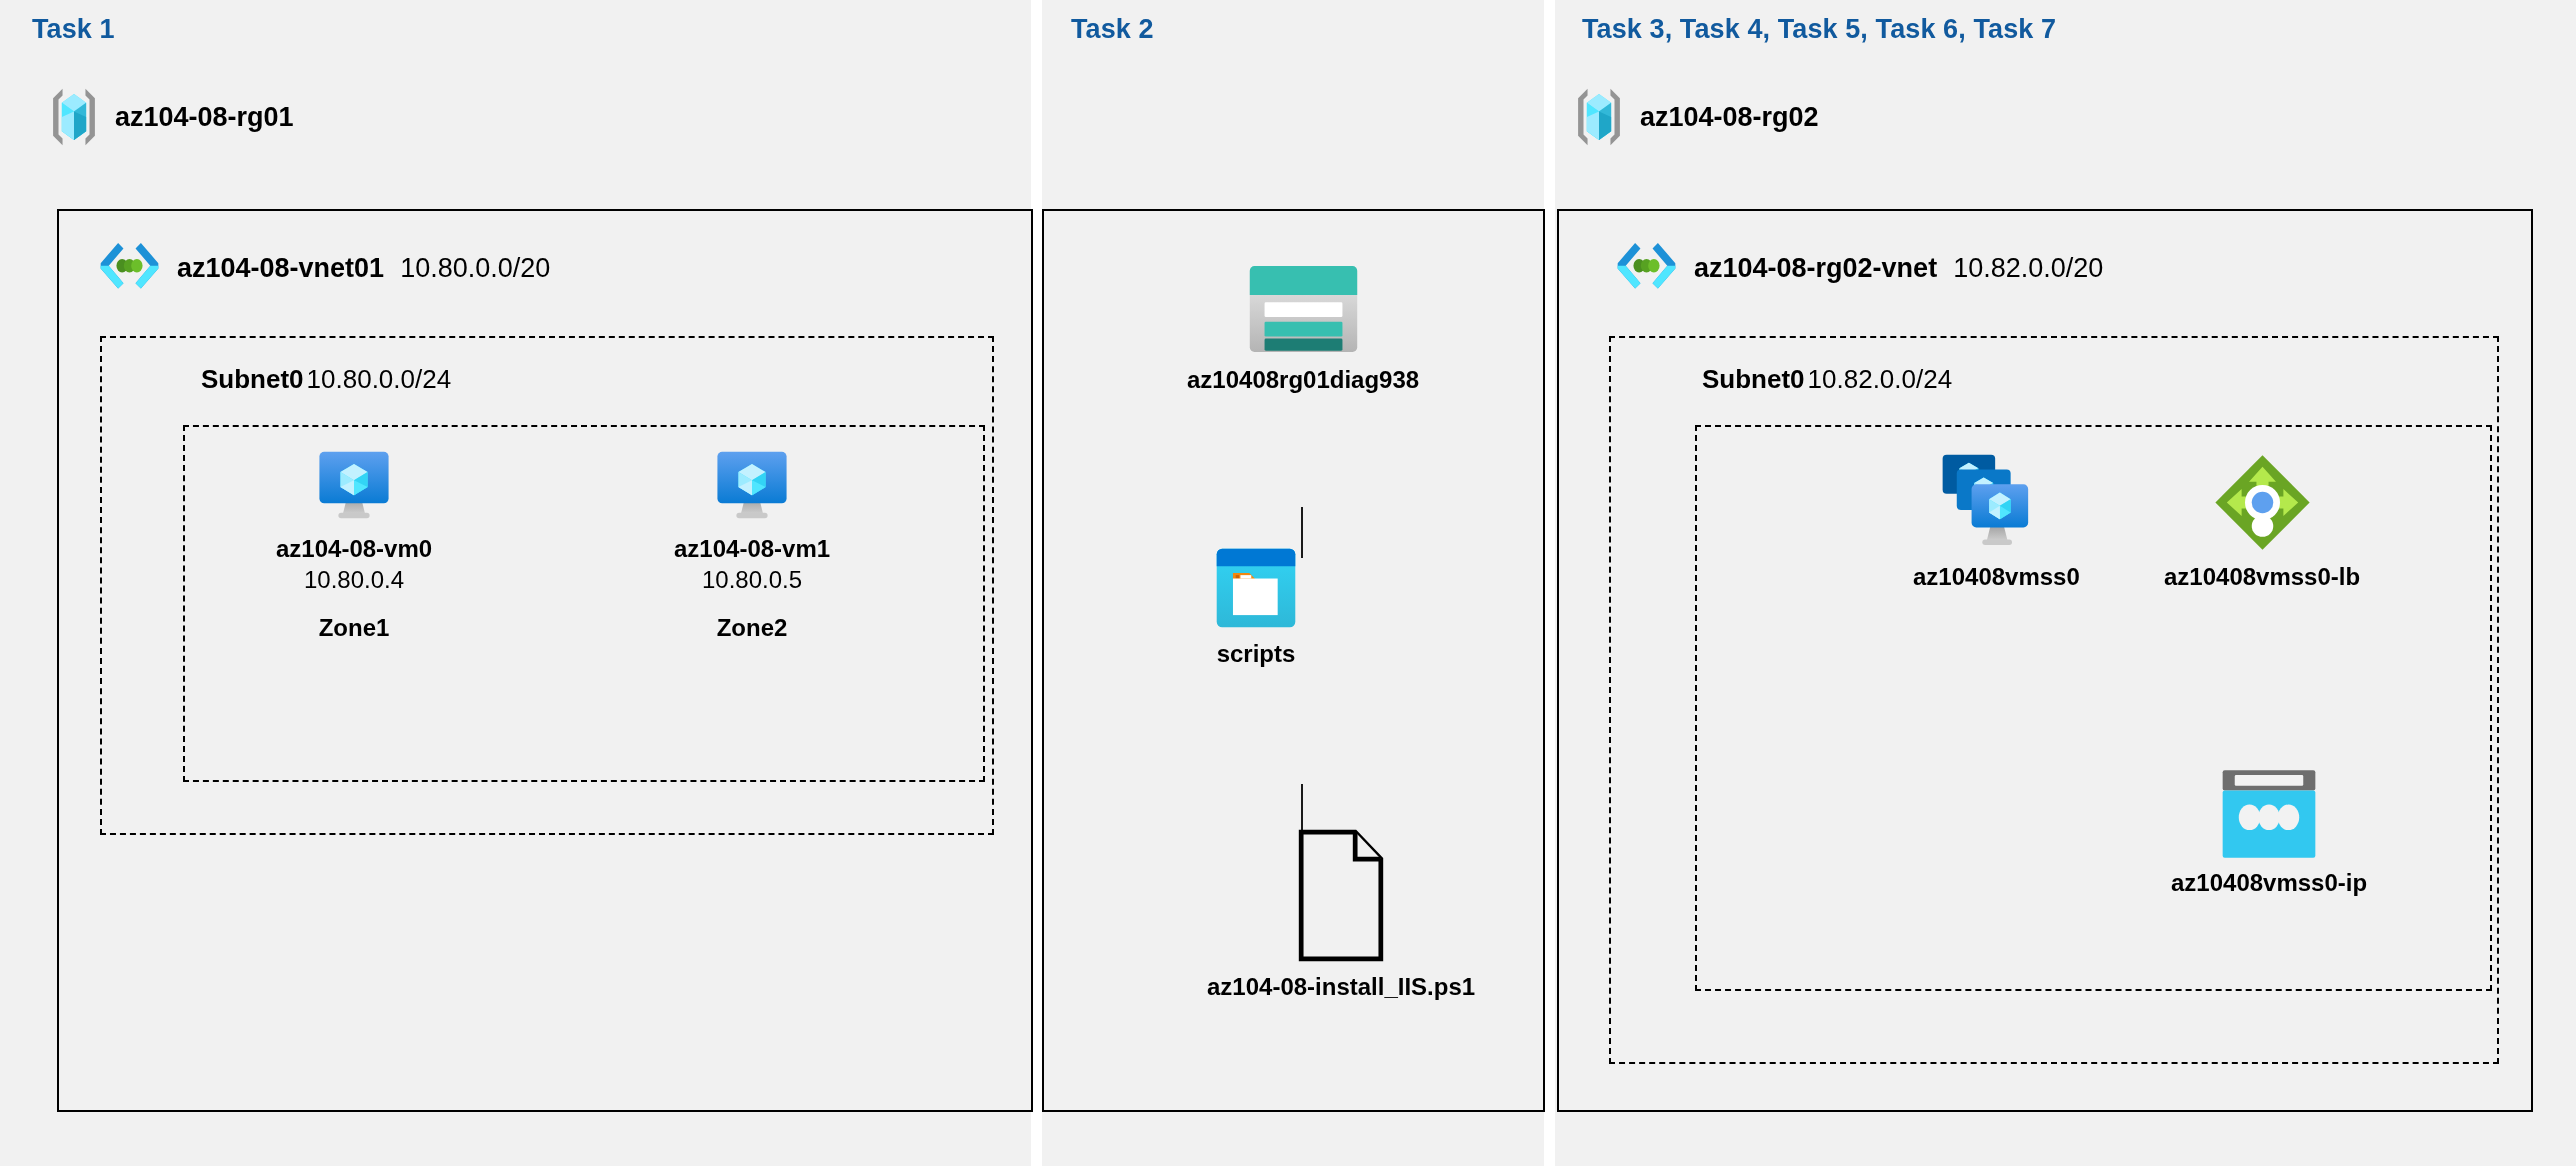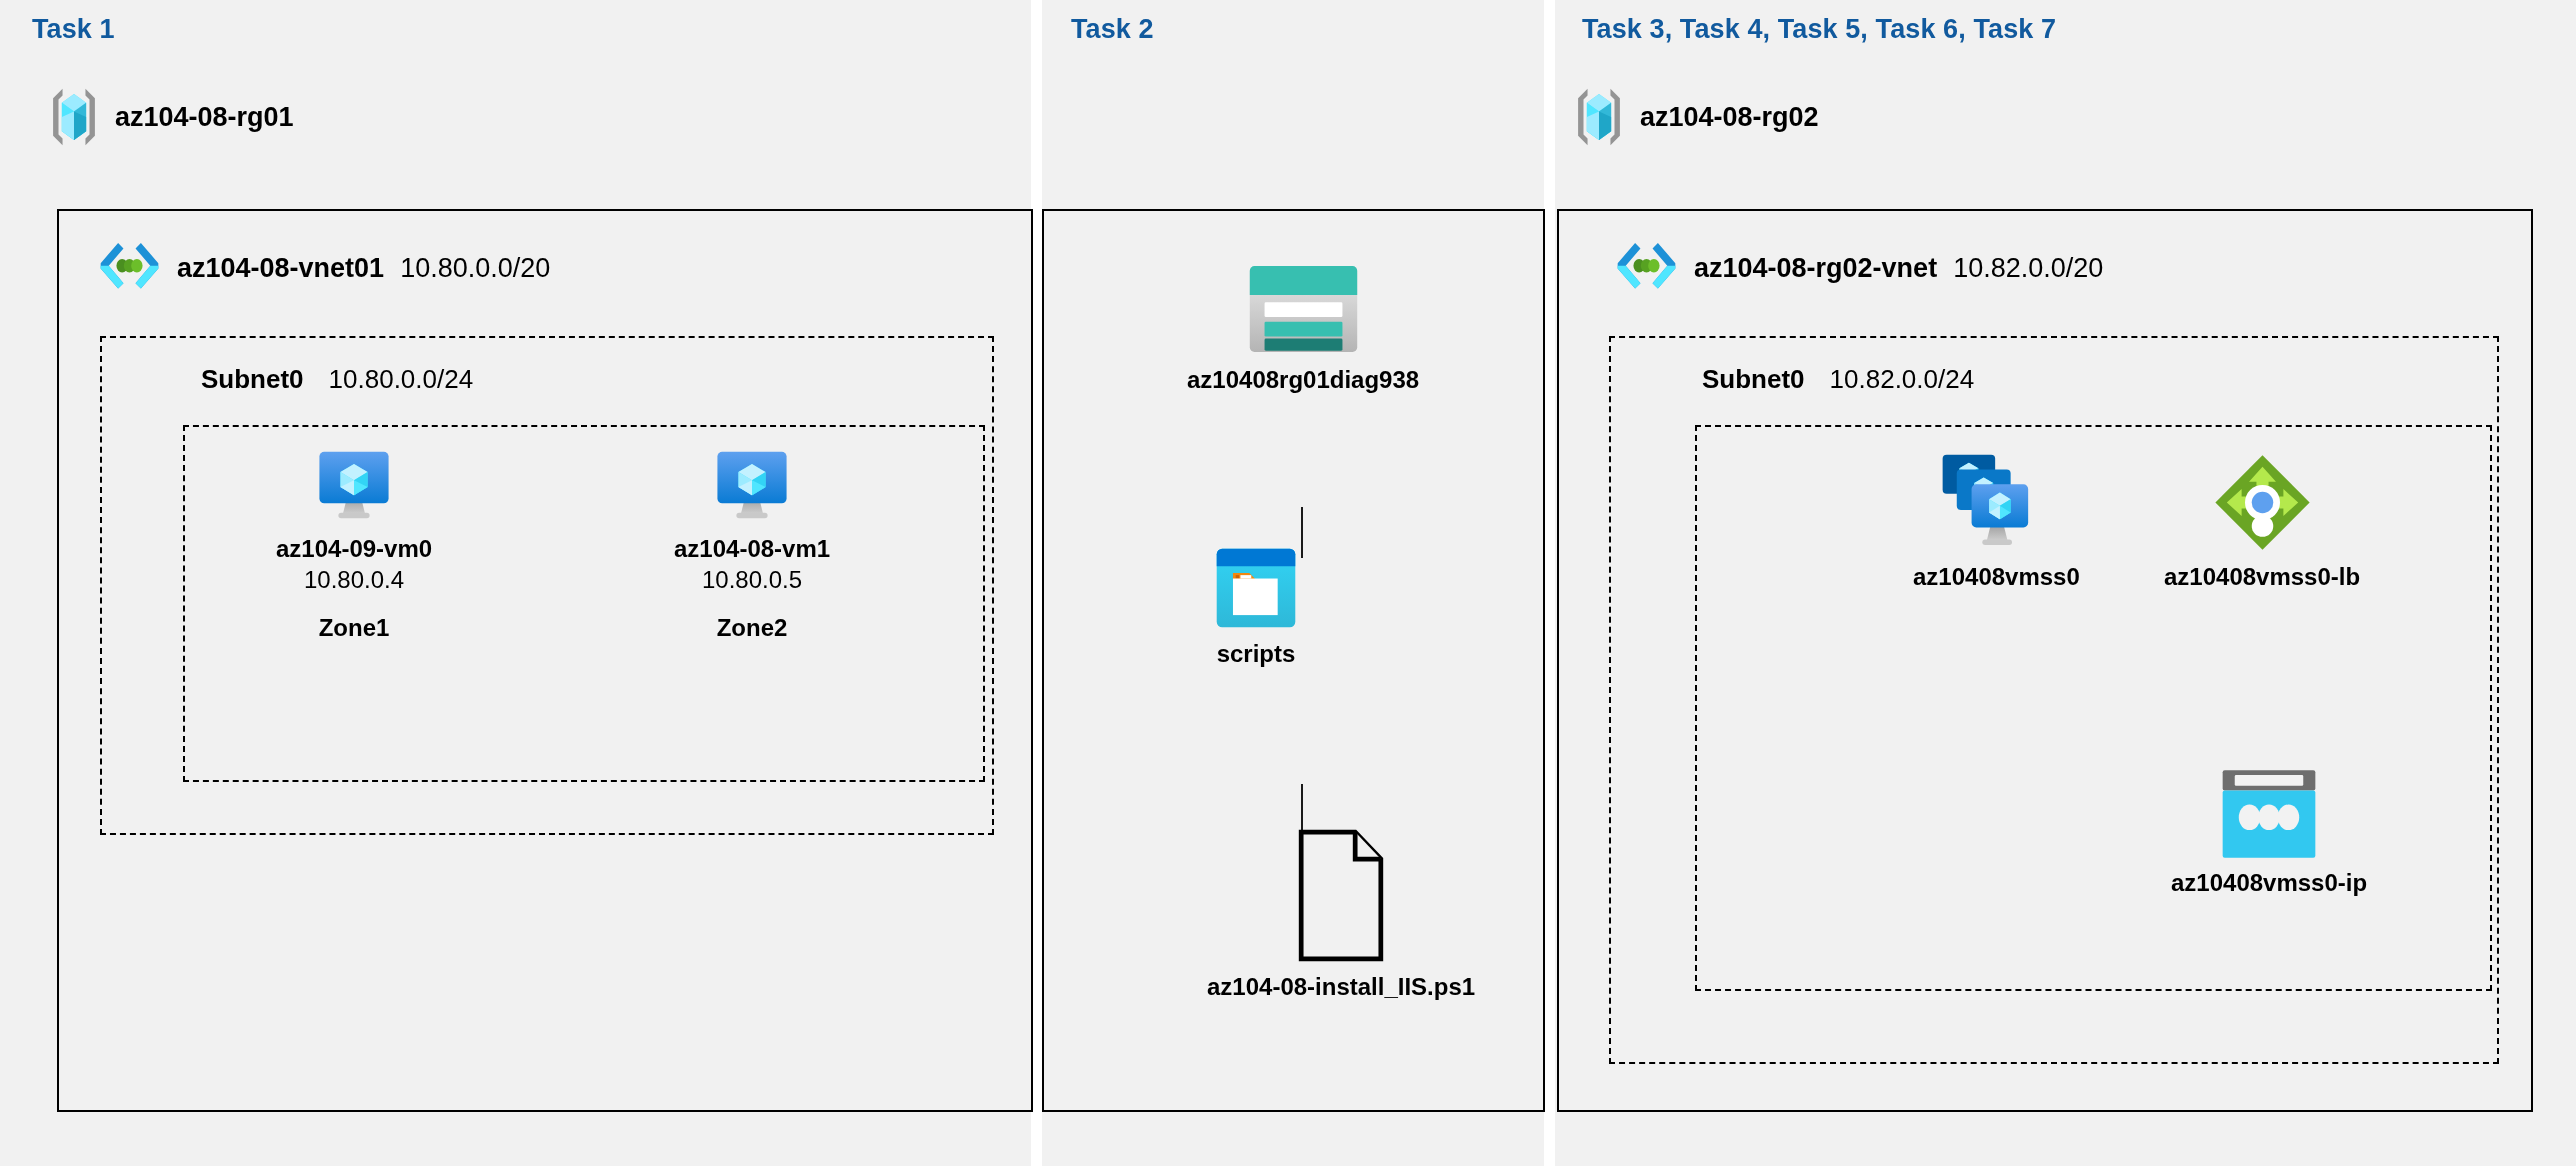--- a/index.html
+++ b/index.html
@@ -49,21 +49,21 @@
   .vnet-name { font-size: 27px; font-weight: bold; color:#000; white-space: nowrap; }
   .vnet-cidr { font-size: 27px; font-weight: normal; color:#000; white-space: nowrap; }
 
   
   .dashed-box { position: absolute; border: 2.7px dashed #000000; background: transparent; }
   #subnet0-l-box  { left: 100px;  top: 336px; width: 894px; height: 499px; }
   #zone-box       { left: 183px;  top: 425px; width: 802px; height: 357px; }
   #subnet0-r-box  { left: 1609px; top: 336px; width: 890px; height: 728px; }
   #vmss-inner-box { left: 1695px; top: 425px; width: 797px; height: 566px; }
 
-  .subnet-label { position: absolute; display:flex; align-items:baseline; gap: 25px; white-space: nowrap; }
+  .subnet-label { position: absolute; display:flex; align-items:baseline; gap: 3px; white-space: nowrap; }
   #subnet0-l-label { left: 201px;  top: 364px; }
   #subnet0-r-label { left: 1702px; top: 364px; }
   .subnet-name { font-size: 26px; font-weight: bold; color:#000; }
   .subnet-cidr { font-size: 26px; font-weight: normal; color:#000; }
 
   
   .node { position: absolute; display: flex; flex-direction: column; align-items: center; }
   .node .caption {
     font-size: 24px; font-weight: bold; color: #000;
     white-space: nowrap; text-align: center; margin-top: 9.4px; line-height: 1.25;
@@ -208,21 +208,21 @@
         <rect x="36" y="100" width="46" height="8" rx="4" fill="#c9c9c9"></rect>
         <rect x="8" y="10" width="102" height="76" rx="7" fill="url(#vmScreen0)"></rect>
         <polygon points="59,28 79,40 79,62 59,74 39,62 39,40" fill="#50e6ff"></polygon>
         <polygon points="59,28 79,40 59,52 39,40" fill="#c3f1ff"></polygon>
         <polygon points="59,52 79,40 79,62 59,74" fill="#32d4f5"></polygon>
         <polygon points="59,52 39,40 39,62 59,74" fill="#9cebff"></polygon>
         <polygon points="59,52 79,62 59,74" fill="#50e6ff"></polygon>
         <polygon points="59,52 39,62 59,74" fill="#c3f1ff"></polygon>
       </svg>
     </span>
-    <div class="caption">az104-09-vm0</div>
+    <div class="caption">az104-08-vm0</div>
     <div class="subcaption">10.80.0.4</div>
     <div class="zonecaption">Zone1</div>
   </div>
 
   <div class="node" id="node-vm1">
     <span>
       <svg width="80" height="80" viewBox="0 0 118 118">
         <defs>
           <linearGradient id="vmScreen1" x1="0" y1="0" x2="0" y2="1">
             <stop offset="0" stop-color="#5ea0ef"></stop>

